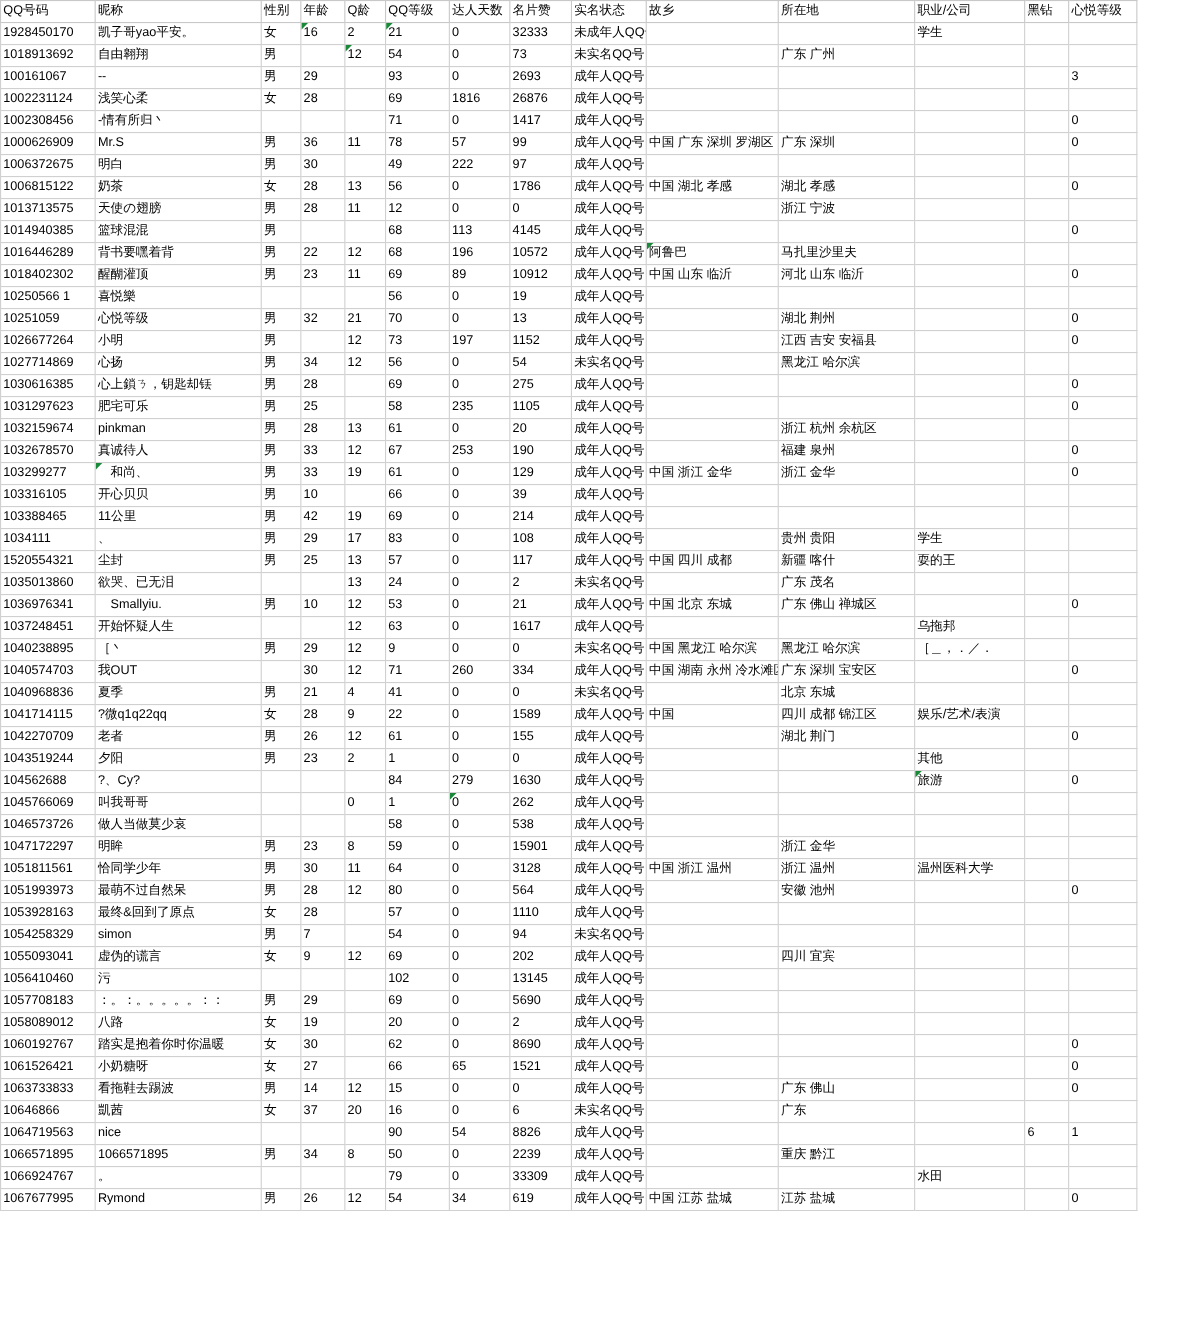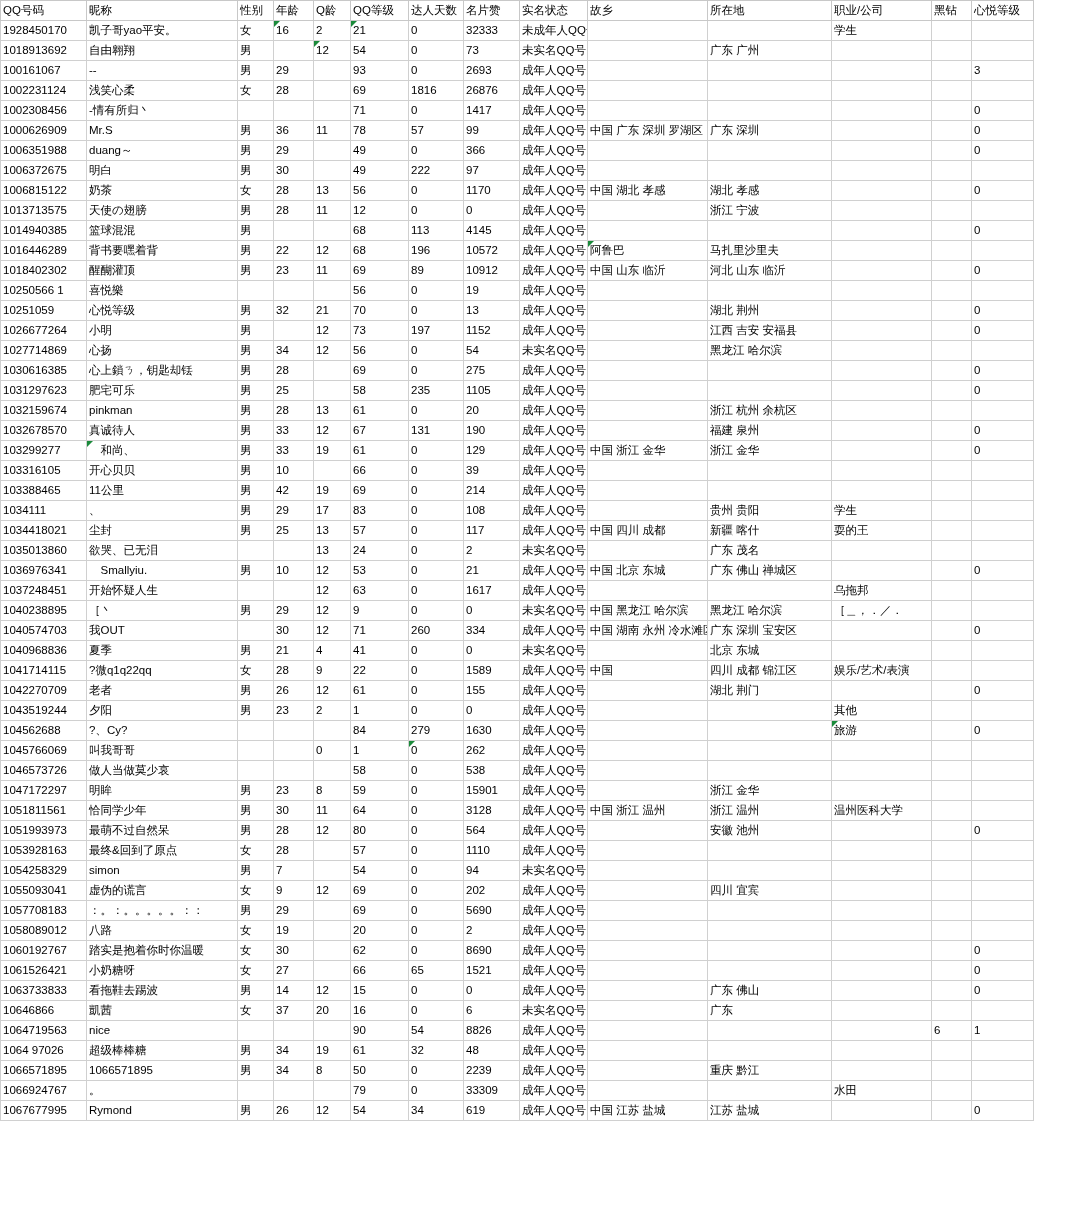--- a/index.html
+++ b/index.html
@@ -184,36 +184,20 @@
         <td>57</td>
         <td>99</td>
         <td>成年人QQ号</td>
         <td>中国 广东 深圳 罗湖区</td>
         <td>广东 深圳</td>
         <td></td>
         <td></td>
         <td>0</td>
       </tr>
       <tr>
-        <td>1006351988</td>
-        <td>duang～</td>
-        <td>男</td>
-        <td>29</td>
-        <td></td>
-        <td>49</td>
-        <td>0</td>
-        <td>366</td>
-        <td>成年人QQ号</td>
-        <td></td>
-        <td></td>
-        <td></td>
-        <td></td>
-        <td>0</td>
-      </tr>
-      <tr>
         <td>1006372675</td>
         <td>明白</td>
         <td>男</td>
         <td>30</td>
         <td></td>
         <td>49</td>
         <td>222</td>
         <td>97</td>
         <td>成年人QQ号</td>
         <td></td>
@@ -223,21 +207,21 @@
         <td></td>
       </tr>
       <tr>
         <td>1006815122</td>
         <td>奶茶</td>
         <td>女</td>
         <td>28</td>
         <td>13</td>
         <td>56</td>
         <td>0</td>
-        <td>1170</td>
+        <td>1786</td>
         <td>成年人QQ号</td>
         <td>中国 湖北 孝感</td>
         <td>湖北 孝感</td>
         <td></td>
         <td></td>
         <td>0</td>
       </tr>
       <tr>
         <td>1013713575</td>
         <td>天使の翅膀</td>
@@ -414,21 +398,21 @@
         <td></td>
         <td></td>
       </tr>
       <tr>
         <td>1032678570</td>
         <td>真诚待人</td>
         <td>男</td>
         <td>33</td>
         <td>12</td>
         <td>67</td>
-        <td>131</td>
+        <td>253</td>
         <td>190</td>
         <td>成年人QQ号</td>
         <td></td>
         <td>福建 泉州</td>
         <td></td>
         <td></td>
         <td>0</td>
       </tr>
       <tr>
         <td>103299277</td>
@@ -488,21 +472,21 @@
         <td>0</td>
         <td>108</td>
         <td>成年人QQ号</td>
         <td></td>
         <td>贵州 贵阳</td>
         <td>学生</td>
         <td></td>
         <td></td>
       </tr>
       <tr>
-        <td>1034418021</td>
+        <td>1520554321</td>
         <td>尘封</td>
         <td>男</td>
         <td>25</td>
         <td>13</td>
         <td>57</td>
         <td>0</td>
         <td>117</td>
         <td>成年人QQ号</td>
         <td>中国 四川 成都</td>
         <td>新疆 喀什</td>
@@ -792,20 +776,36 @@
         <td>0</td>
         <td>202</td>
         <td>成年人QQ号</td>
         <td></td>
         <td>四川 宜宾</td>
         <td></td>
         <td></td>
         <td></td>
       </tr>
       <tr>
+        <td>1056410460</td>
+        <td>污</td>
+        <td></td>
+        <td></td>
+        <td></td>
+        <td>102</td>
+        <td>0</td>
+        <td>13145</td>
+        <td>成年人QQ号</td>
+        <td></td>
+        <td></td>
+        <td></td>
+        <td></td>
+        <td></td>
+      </tr>
+      <tr>
         <td>1057708183</td>
         <td>：。：。。。。。：：</td>
         <td>男</td>
         <td>29</td>
         <td></td>
         <td>69</td>
         <td>0</td>
         <td>5690</td>
         <td>成年人QQ号</td>
         <td></td>
@@ -904,36 +904,20 @@
         <td>54</td>
         <td>8826</td>
         <td>成年人QQ号</td>
         <td></td>
         <td></td>
         <td></td>
         <td>6</td>
         <td>1</td>
       </tr>
       <tr>
-        <td>1064 97026</td>
-        <td>超级棒棒糖</td>
-        <td>男</td>
-        <td>34</td>
-        <td>19</td>
-        <td>61</td>
-        <td>32</td>
-        <td>48</td>
-        <td>成年人QQ号</td>
-        <td></td>
-        <td></td>
-        <td></td>
-        <td></td>
-        <td></td>
-      </tr>
-      <tr>
         <td>1066571895</td>
         <td>1066571895</td>
         <td>男</td>
         <td>34</td>
         <td>8</td>
         <td>50</td>
         <td>0</td>
         <td>2239</td>
         <td>成年人QQ号</td>
         <td></td>

